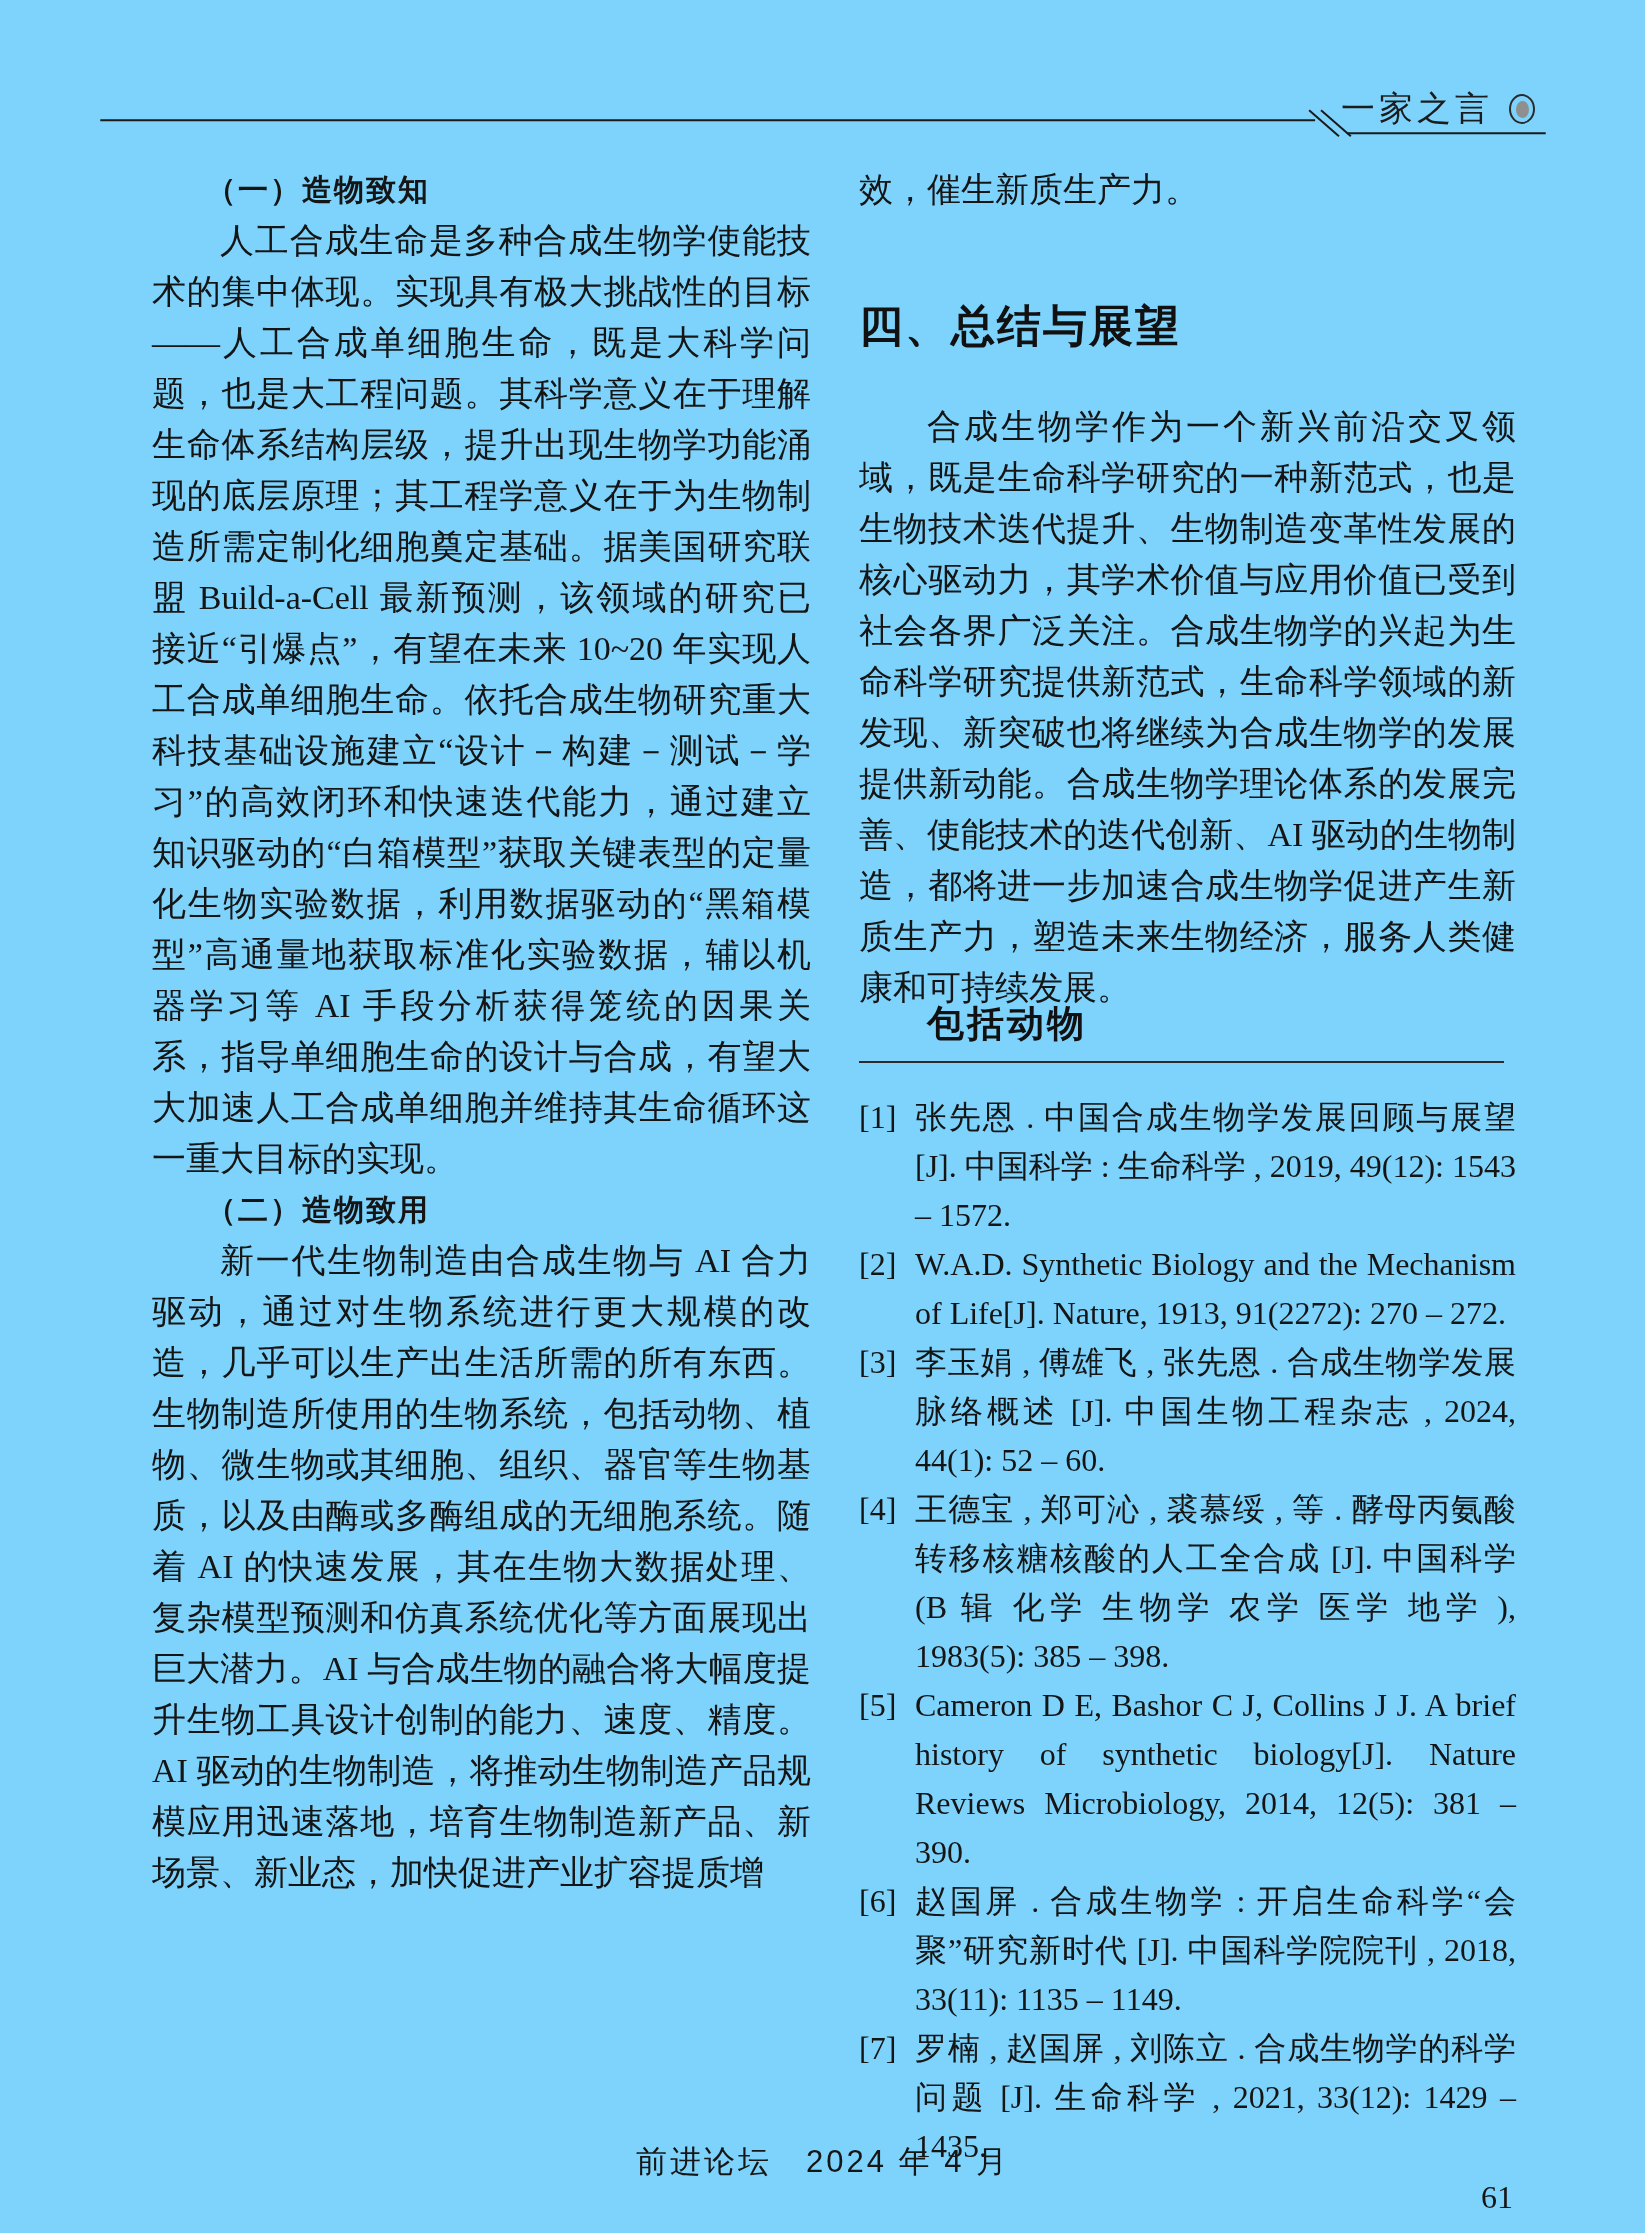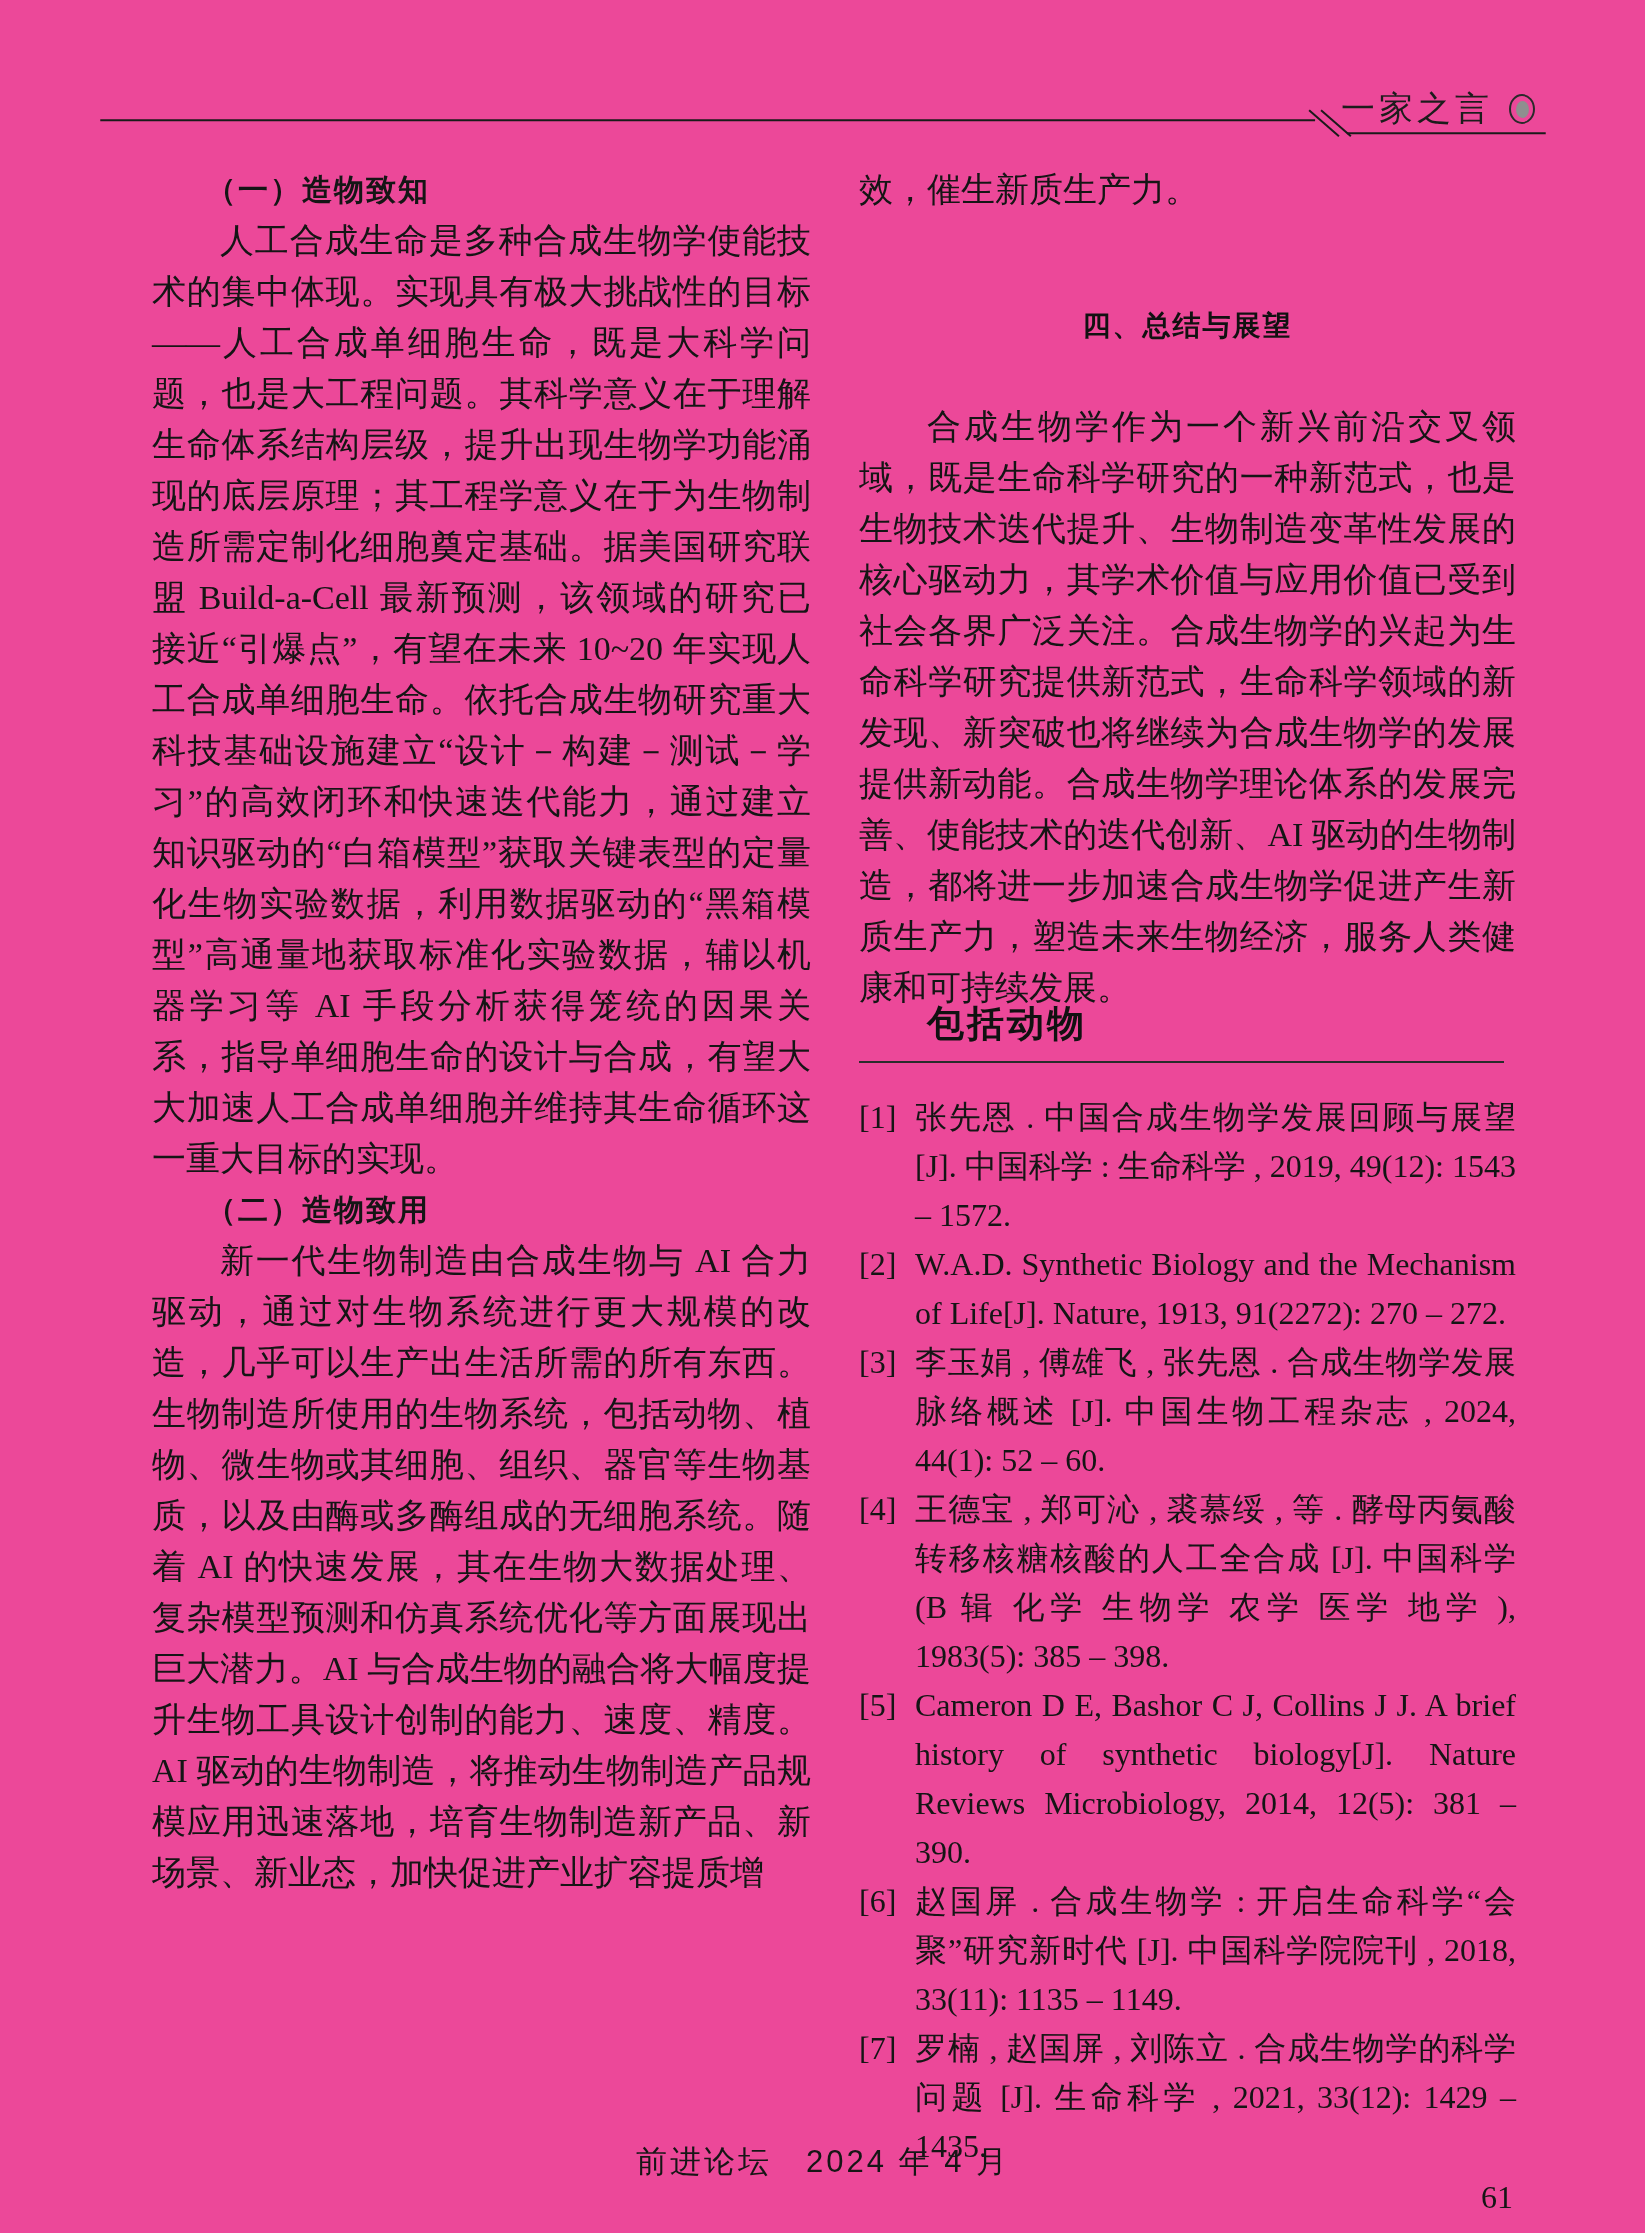--- a/index.html
+++ b/index.html
@@ -1,20 +1,20 @@
 <!DOCTYPE html>
 <html><head>
 <meta charset="utf-8">
 <style>
   * { margin:0; padding:0; box-sizing:border-box; }
   html,body { background:#ffffff; }
   .page {
     position:relative;
     width:1646px; height:2234px;
-    background:#ec4899;
+    background:#7dd3fc;
     overflow:hidden;
     color:#141414;
     font-family:"Liberation Serif","DejaVu Serif",serif;
   }
   
   .header-rule-svg { position:absolute; left:0; top:0; width:1646px; height:169px; }
   .header-label-wrap {
     position:absolute; top:86px; right:111px;
     display:flex; align-items:center; gap:16px;
   }
@@ -38,22 +38,22 @@
   .col-right { left:859px; width:657px; }
   .para { text-align:justify; }
   .para.indent { text-indent:68px; }
   .sub-heading {
     font-size:30px; font-weight:700; line-height:51px;
     text-indent:54px; letter-spacing:2px;
     font-family:"Liberation Serif","DejaVu Serif",serif;
   }
   .sec-heading {
     font-family:"Liberation Sans","DejaVu Sans",sans-serif;
-    font-weight:700; font-size:28px; line-height:50px;
-    text-align:center; letter-spacing:2px;
+    font-weight:700; font-size:44px; line-height:50px;
+    letter-spacing:2px;
     margin:86px 0 50px 0; color:#111;
   }
   .refs-heading {
     font-family:"Liberation Sans","DejaVu Sans",sans-serif;
     font-weight:700; font-size:37px; line-height:46px;
     letter-spacing:3px; margin:-12px 0 0 68px; color:#111;
   }
   .refs-rule {
     border:none; border-top:2px solid #2b2b2b;
     width:645px; margin:14px 0 0 0;

